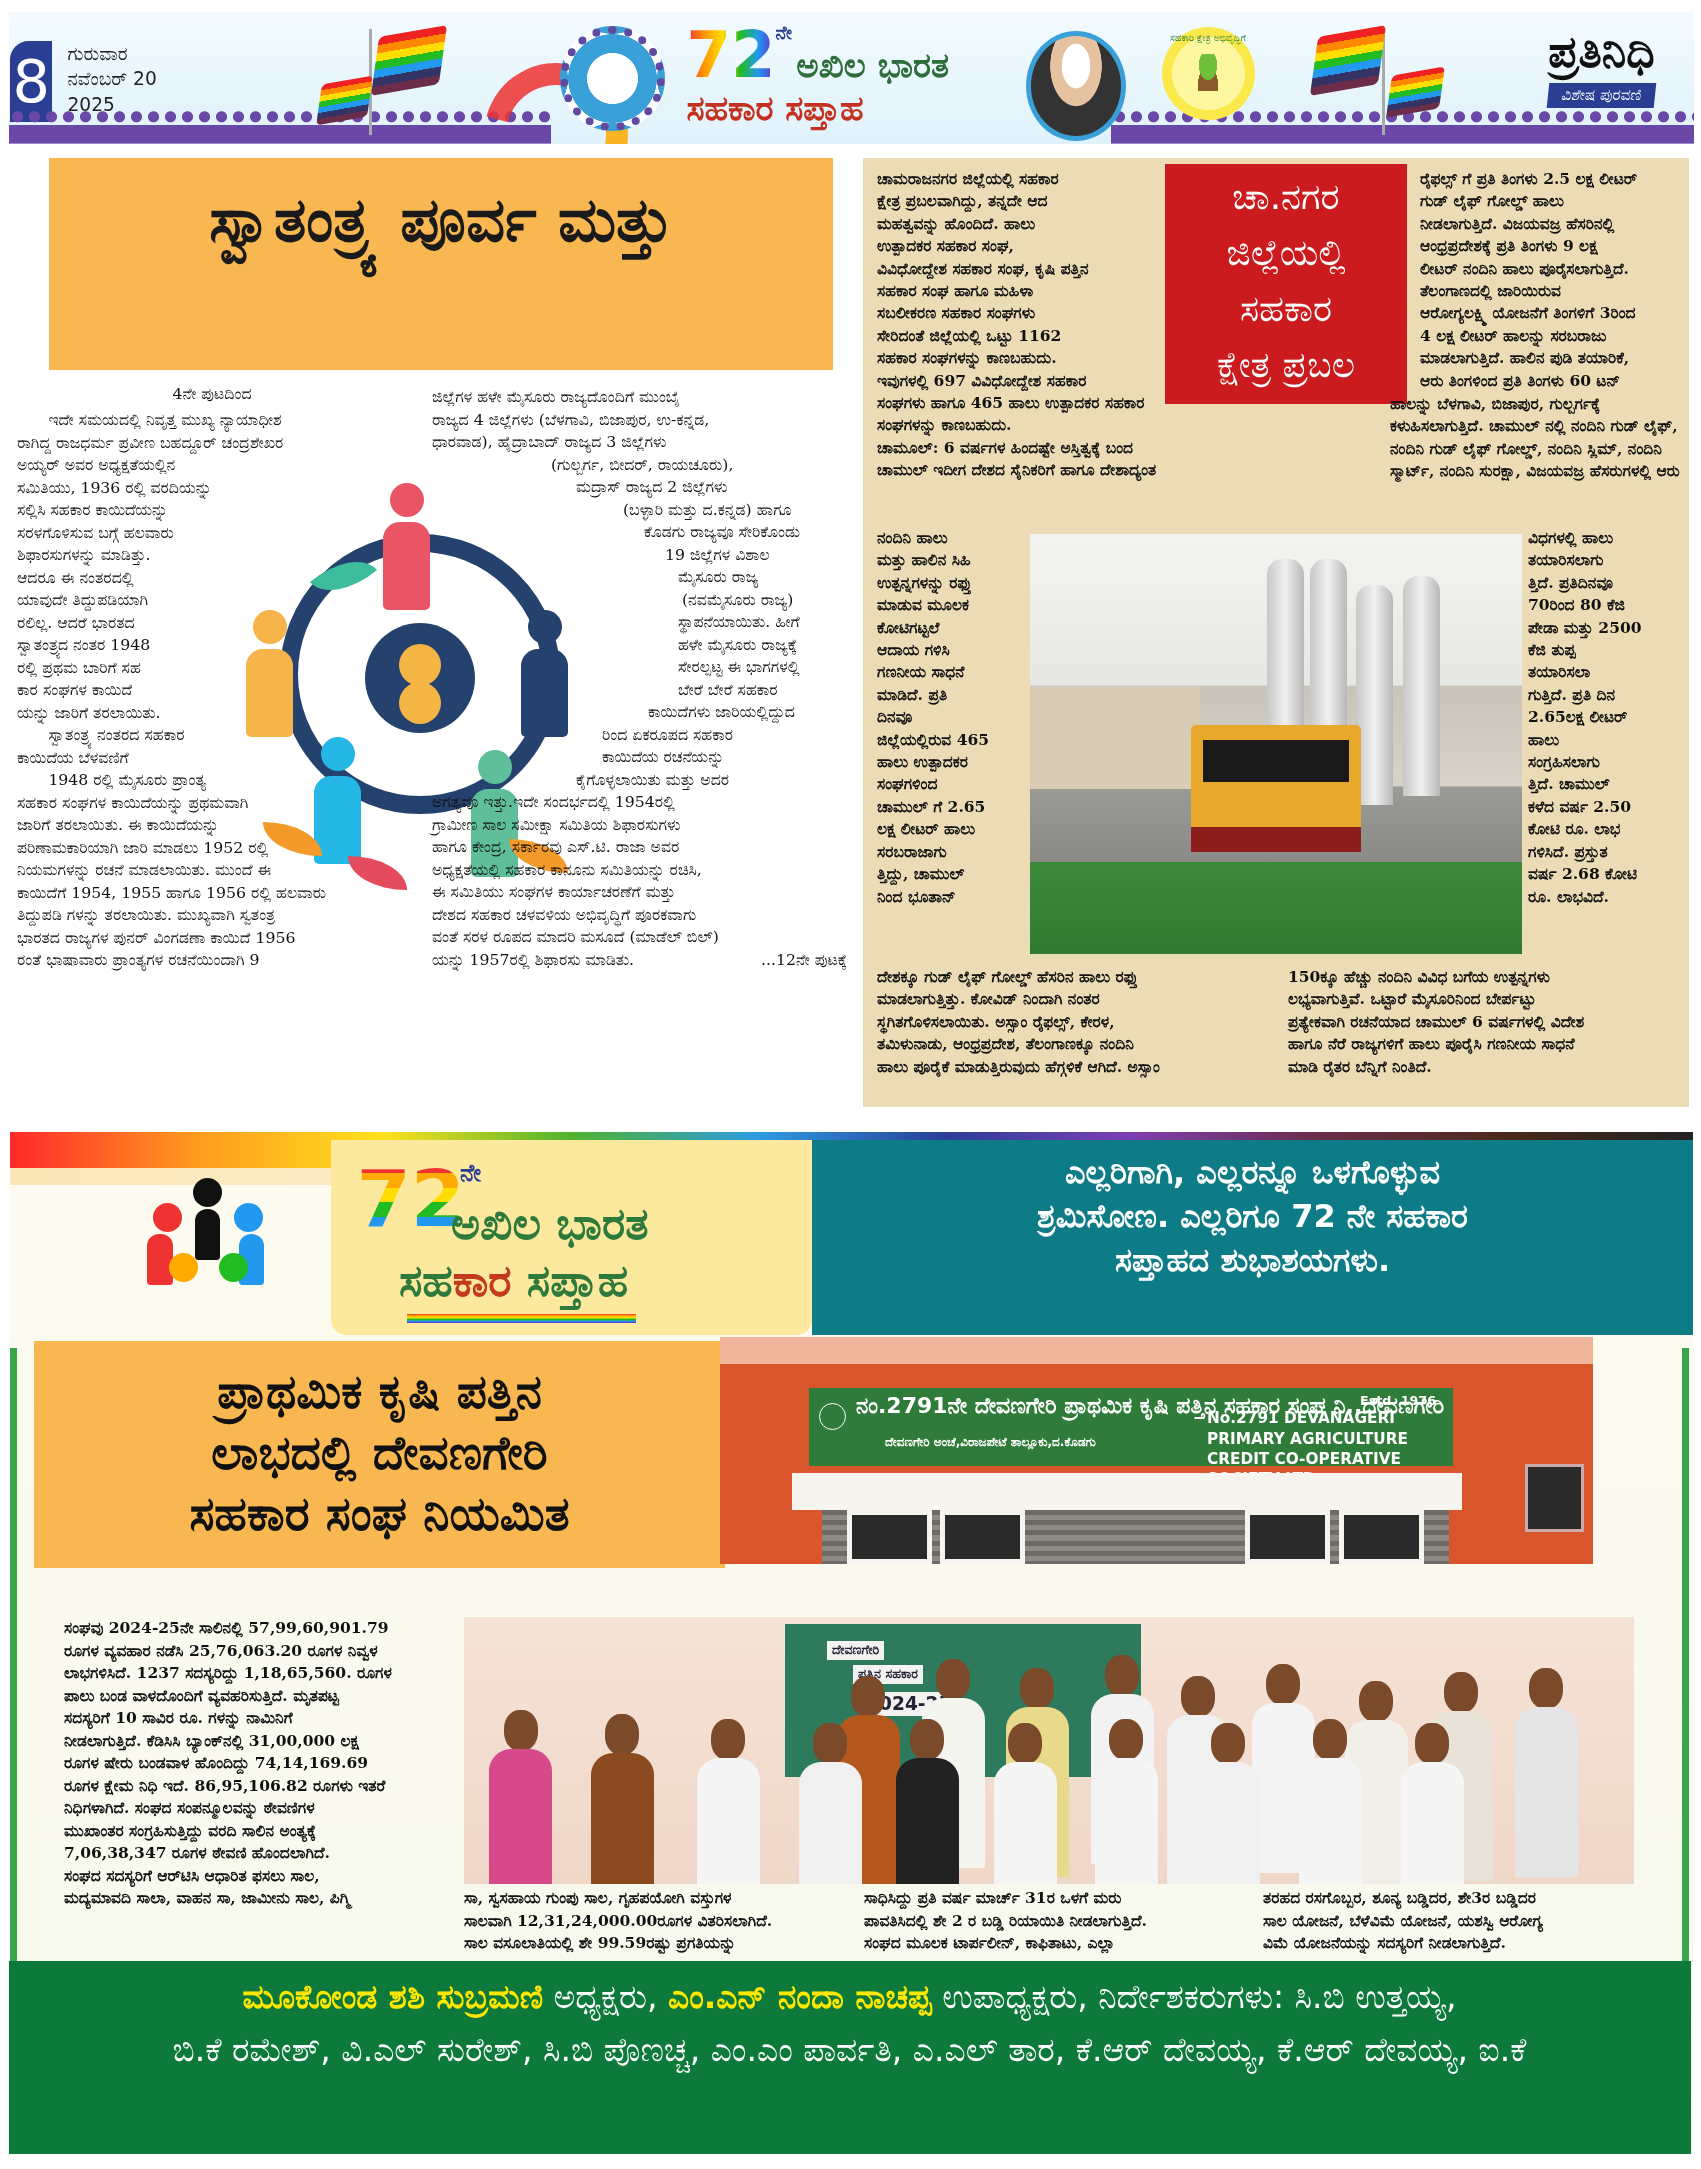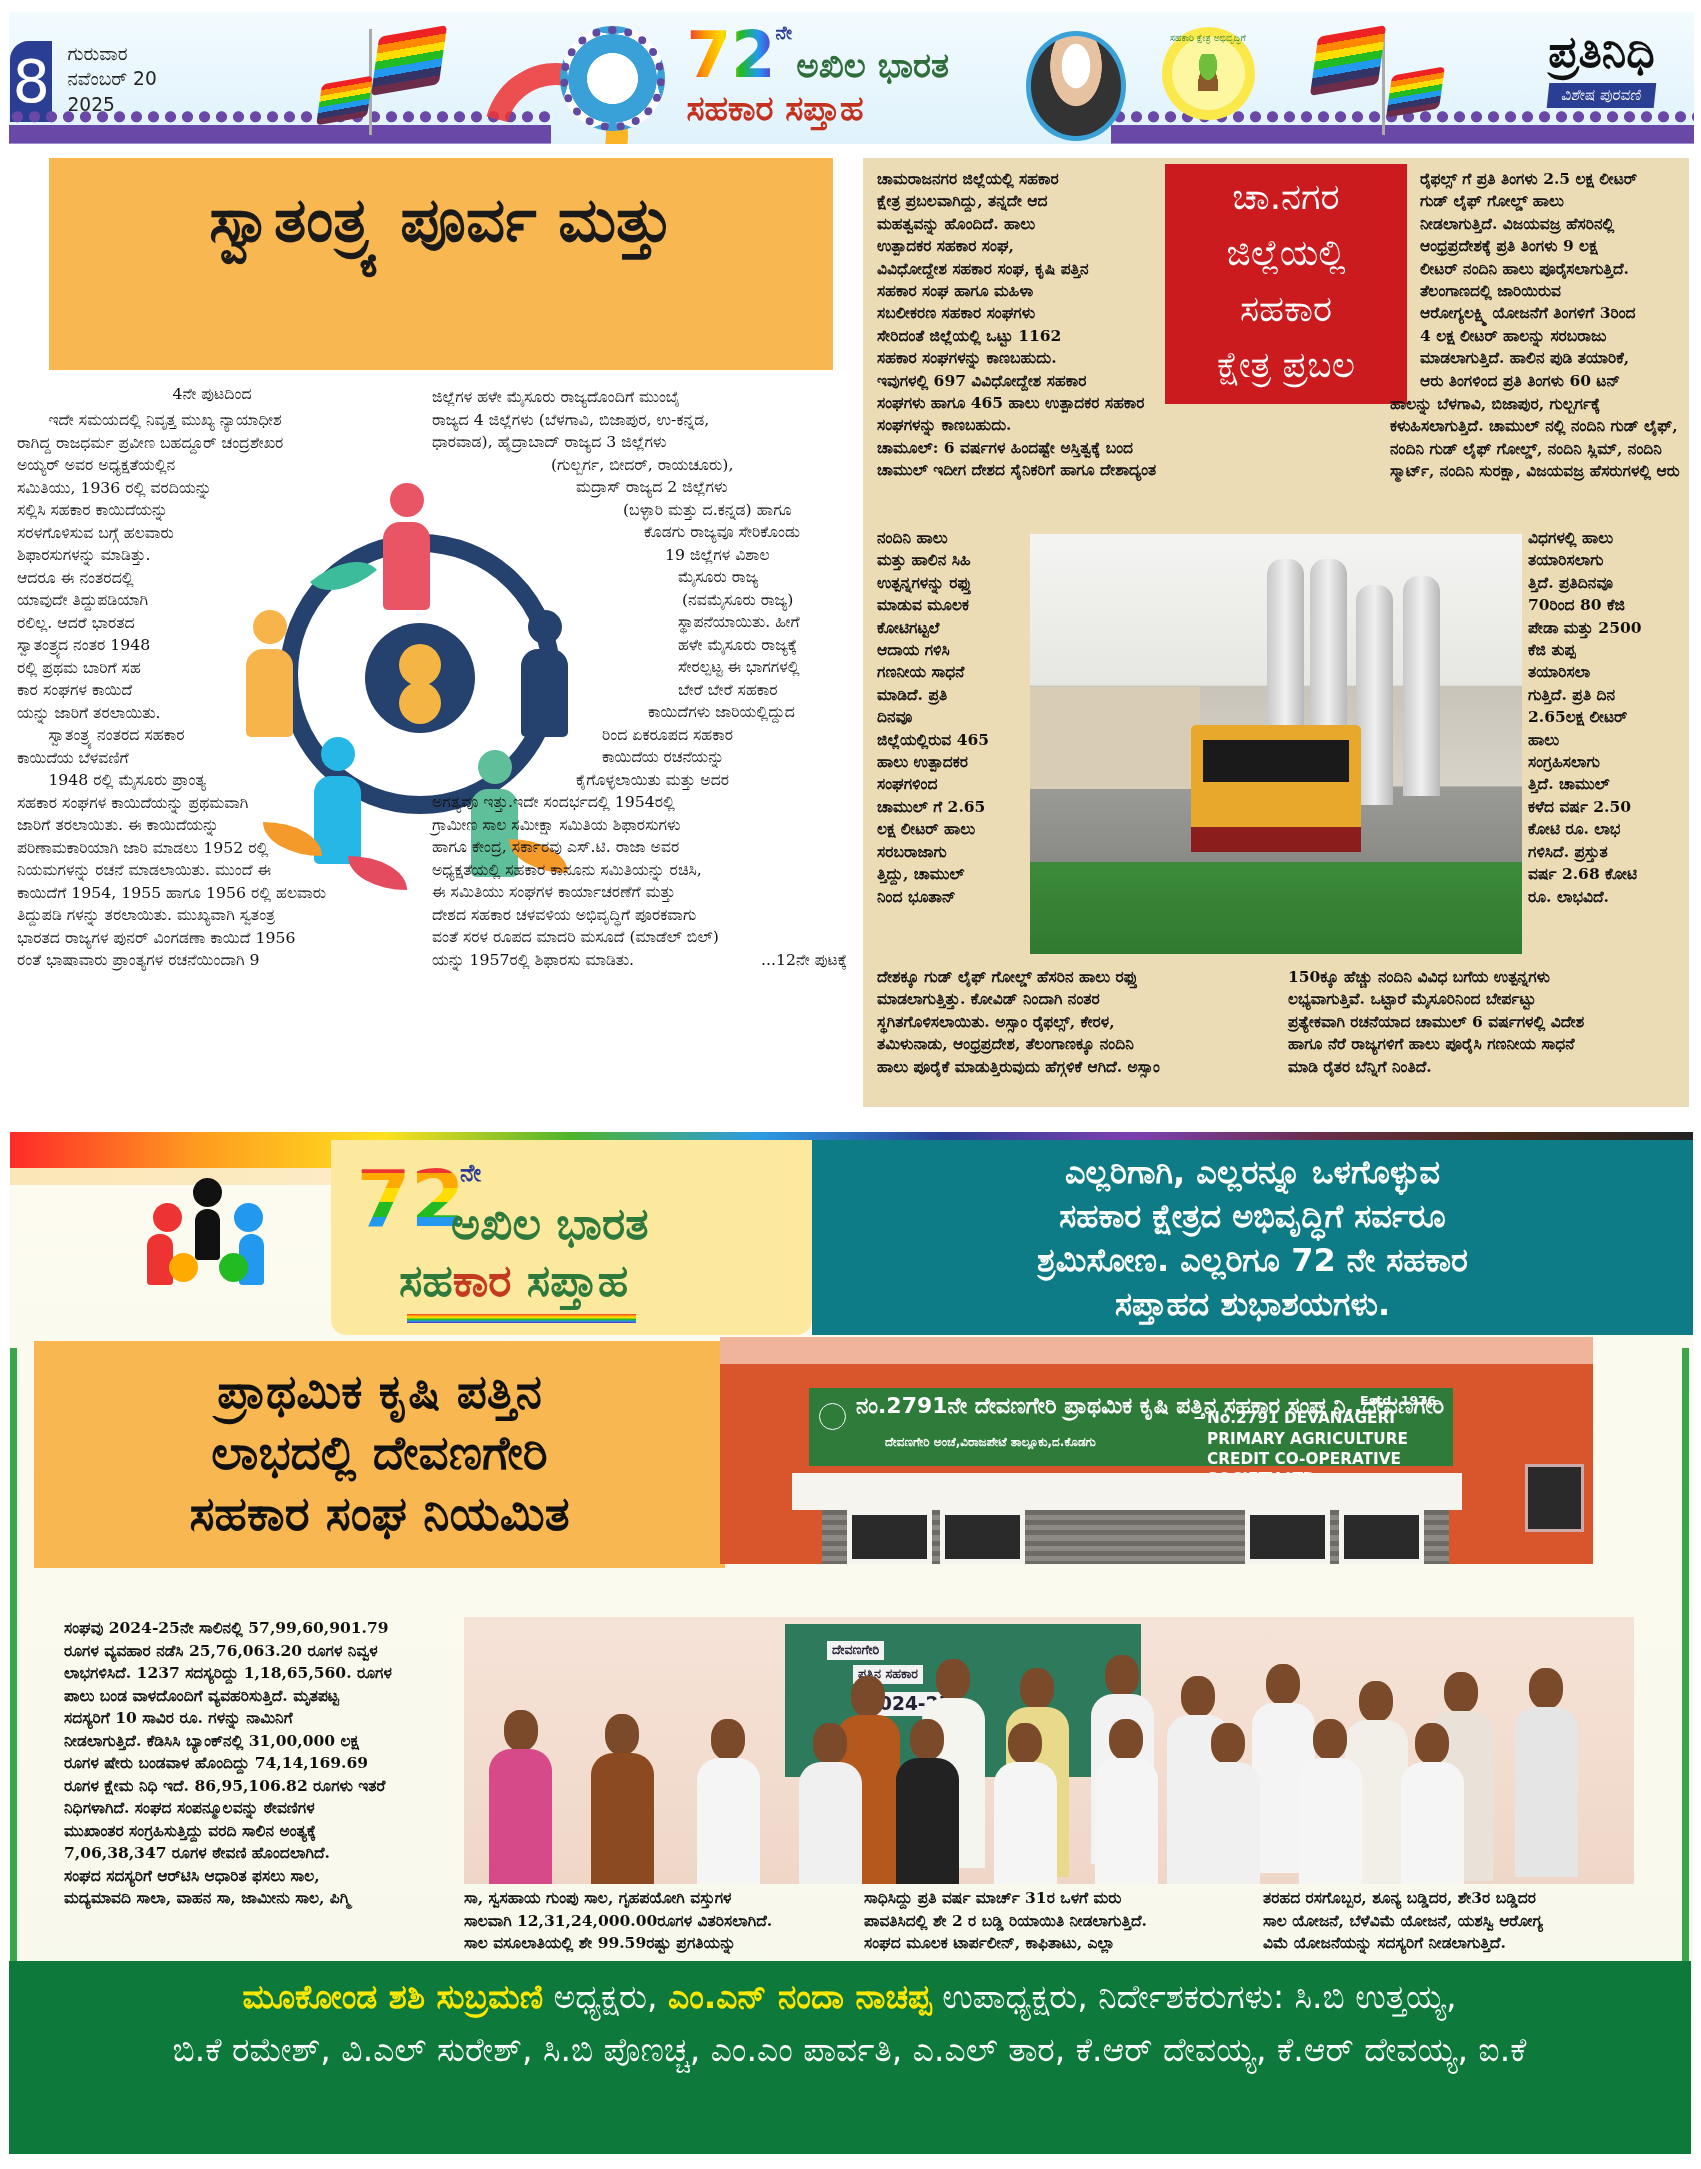--- a/index.html
+++ b/index.html
@@ -358,21 +358,20 @@
 
 <div id="logo72" class="abs">
   <div class="num">72</div>
   <div class="ne">ನೇ</div>
   <div class="l1">ಅಖಿಲ ಭಾರತ</div>
   <div class="l2"><span>ಸಹ</span><span class="mid">ಕಾರ</span><span> ಸಪ್ತಾಹ</span></div>
   <div class="rb"></div>
 </div>
 <div id="greet" class="abs">
   <div>ಎಲ್ಲರಿಗಾಗಿ, ಎಲ್ಲರನ್ನೂ ಒಳಗೊಳ್ಳುವ</div>
-  <div>ಸಹಕಾರ ಕ್ಷೇತ್ರದ ಅಭಿವೃದ್ಧಿಗೆ ಸರ್ವರೂ</div>
   <div>ಶ್ರಮಿಸೋಣ. ಎಲ್ಲರಿಗೂ 72 ನೇ ಸಹಕಾರ</div>
   <div>ಸಪ್ತಾಹದ ಶುಭಾಶಯಗಳು.</div>
 </div>
 
 <div id="a3-leftbar" class="abs"></div>
 <div id="a3-rightbar" class="abs"></div>
 
 <div id="a3-head" class="abs">
   <div class="t">
     <div>ಪ್ರಾಥಮಿಕ ಕೃಷಿ ಪತ್ತಿನ</div>

